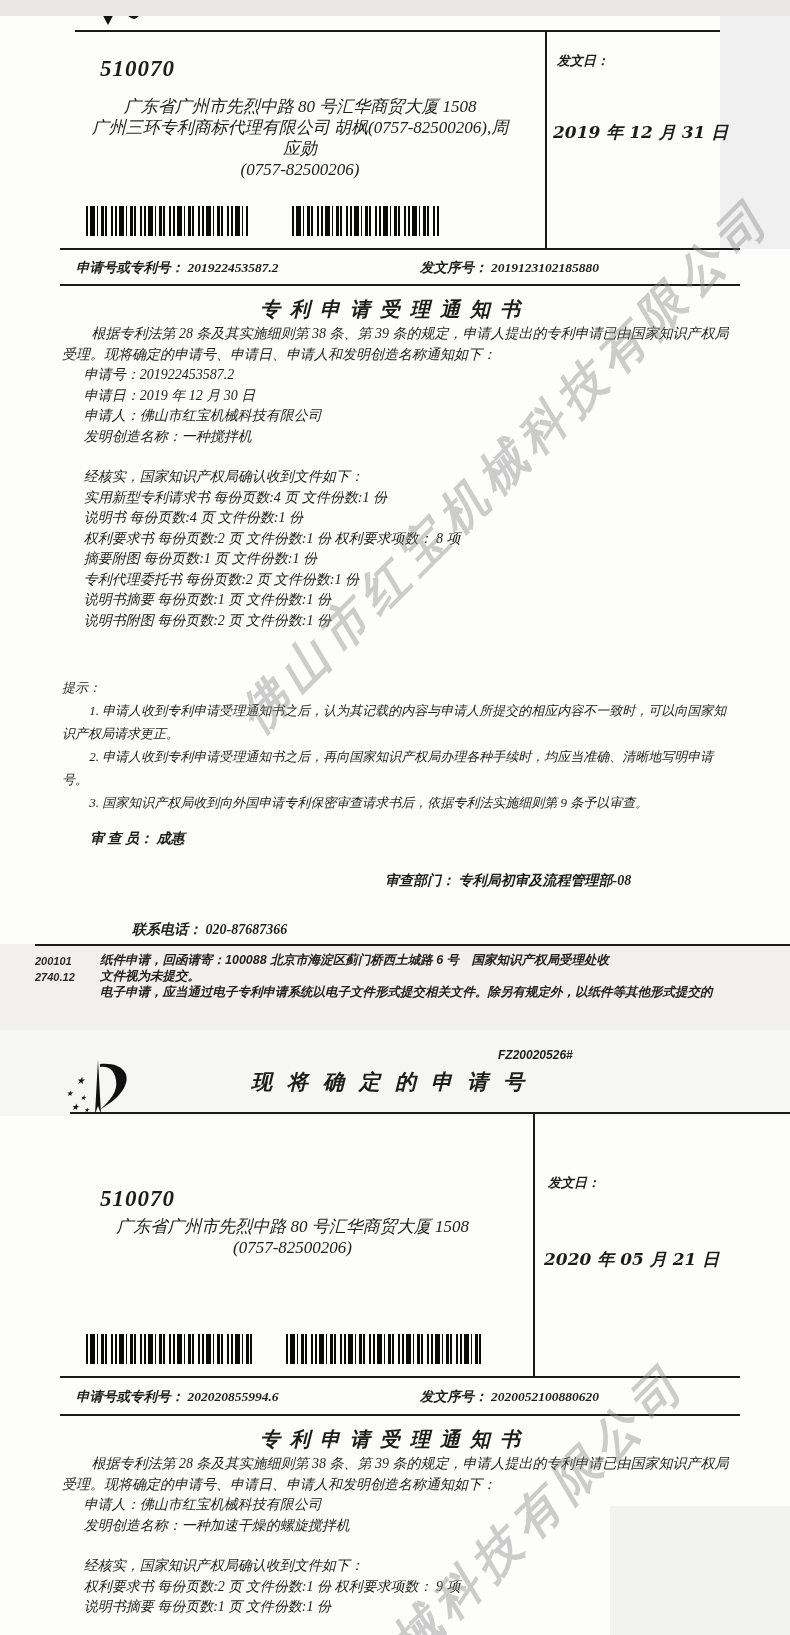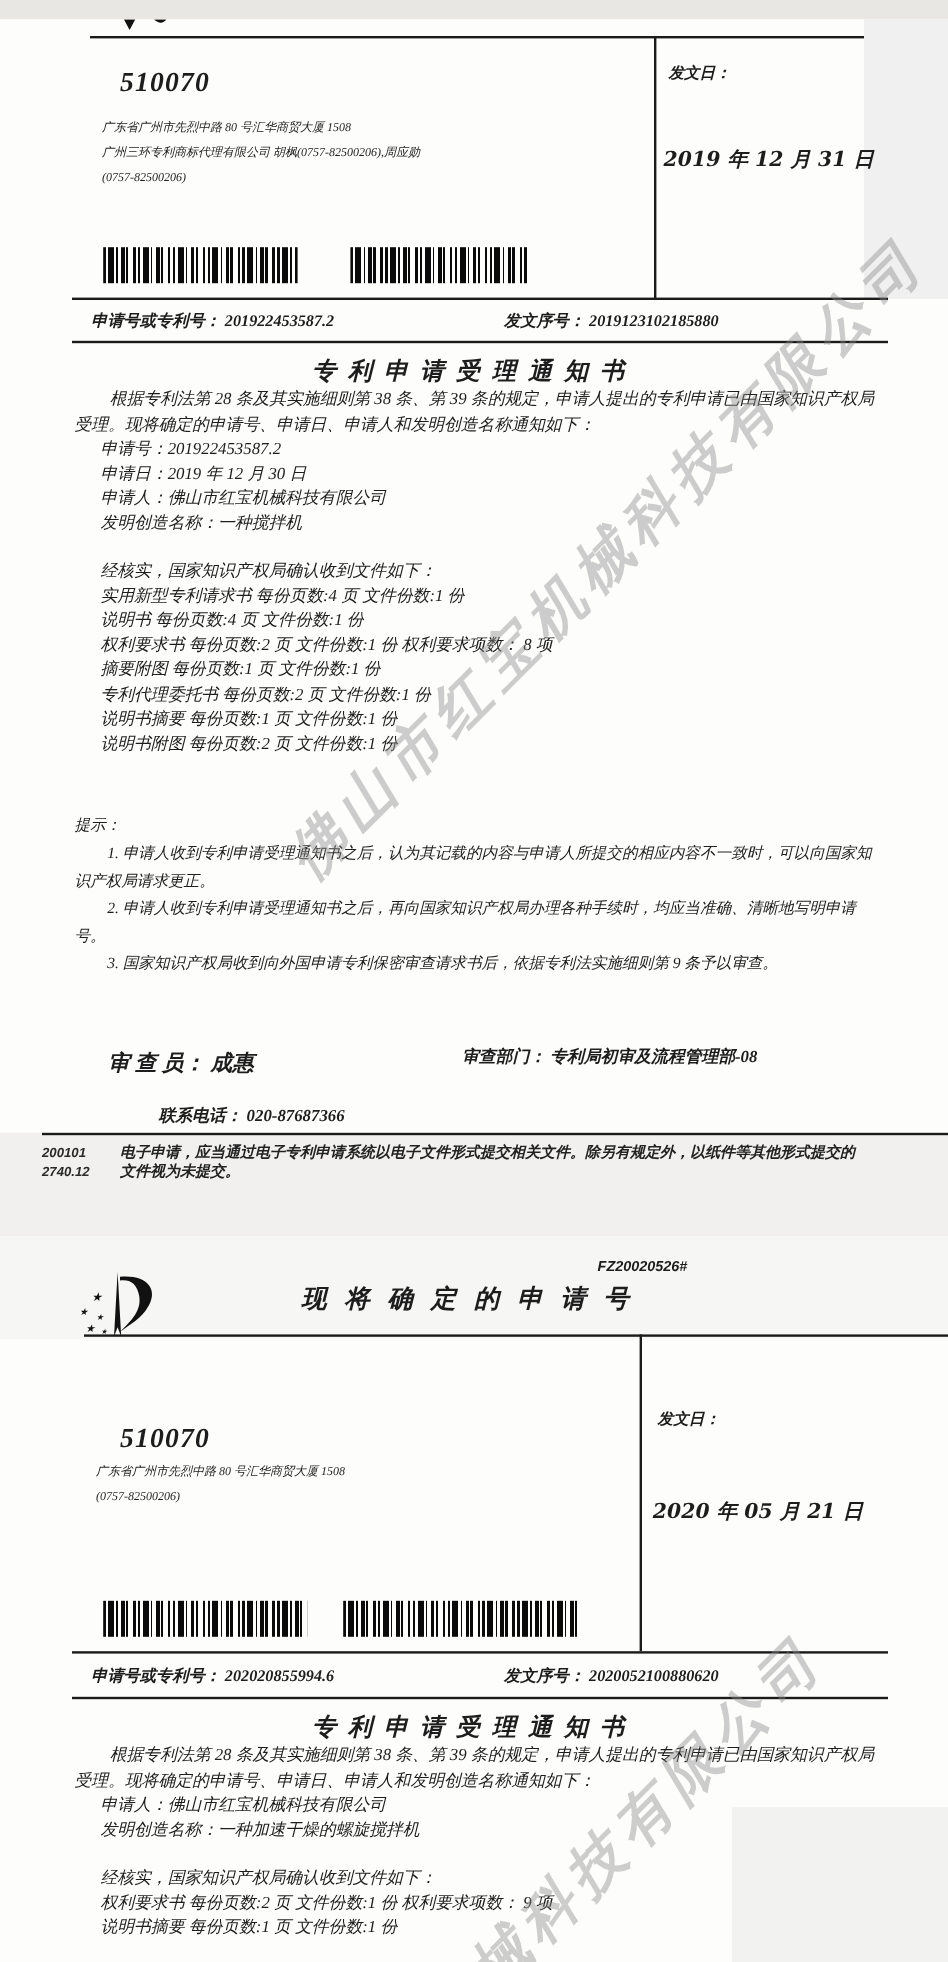--- a/index.html
+++ b/index.html
@@ -7,21 +7,21 @@
     position:relative;width:790px;height:1635px;margin:16px auto;
     background:#fdfdfc;overflow:hidden;
     font-family:"Liberation Serif","DejaVu Serif",serif;
     color:#1d1d1d;
     font-style:italic;
   }
   .abs{position:absolute;}
   .rule{position:absolute;border-top:2px solid #1b1b1b;height:0;}
   .vrule{position:absolute;border-left:2px solid #1b1b1b;width:0;}
   .postal{font-weight:bold;font-size:23px;letter-spacing:1px;}
-  .addr{font-size:10px;line-height:21px;font-weight:500;}
+  .addr{text-align:center;font-size:17px;line-height:21px;font-weight:500;}
   .dispatch-label{font-size:13px;font-weight:bold;}
   .dispatch-date{font-size:17px;font-weight:bold;font-family:"DejaVu Serif",serif;}
   .barcode{
     position:absolute;height:30px;
     background:repeating-linear-gradient(90deg,
       #0a0a0a 0 2px,#fdfdfc 2px 4px,
       #0a0a0a 4px 9px,#fdfdfc 9px 11px,
       #0a0a0a 11px 12px,#fdfdfc 12px 15px,
       #0a0a0a 15px 18px,#fdfdfc 18px 19px,
       #0a0a0a 19px 21px,#fdfdfc 21px 25px,
@@ -114,41 +114,42 @@
     <div class="fieldline">说明书附图 每份页数:2 页  文件份数:1 份</div>
   </div>
 
   <div class="tips" style="left:62px;top:660px;width:672px;">
     <div>提示：</div>
     <div class="tip">1. 申请人收到专利申请受理通知书之后，认为其记载的内容与申请人所提交的相应内容不一致时，可以向国家知识产权局请求更正。</div>
     <div class="tip">2. 申请人收到专利申请受理通知书之后，再向国家知识产权局办理各种手续时，均应当准确、清晰地写明申请号。</div>
     <div class="tip">3. 国家知识产权局收到向外国申请专利保密审查请求书后，依据专利法实施细则第 9 条予以审查。</div>
   </div>
 
-  <div class="abs kv" style="left:90px;top:858px;font-size:18px;font-weight:bold;">
+  <div class="abs kv" style="left:90px;top:814px;font-size:14px;font-weight:bold;">
     <span>审 查 员：</span>
     <span>成惠</span>
   </div>
   <div class="abs kv" style="left:385px;top:856px;font-size:14px;font-weight:bold;">
     <span>审查部门：</span>
     <span>专利局初审及流程管理部-08</span>
   </div>
   <div class="abs kv" style="left:90px;top:905px;font-size:14px;font-weight:bold;padding-left:42px;">
     <span>联系电话：</span>
     <span>020-87687366</span>
   </div>
   <div class="rule" style="left:35px;top:928px;width:755px;"></div>
 
   <div class="footer-codes" style="left:35px;top:937px;">
     <div>200101</div>
     <div>2740.12</div>
   </div>
   <div class="footer-text" style="left:100px;top:936px;width:665px;">
+    <div>纸件申请，回函请寄：100088  北京市海淀区蓟门桥西土城路 6 号　国家知识产权局受理处收</div>
+    <div>文件视为未提交。</div>
     <div>电子申请，应当通过电子专利申请系统以电子文件形式提交相关文件。除另有规定外，以纸件等其他形式提交的</div>
-    <div>文件视为未提交。</div>
   </div>
 
   <div class="watermark" style="left:141px;top:418px;">佛山市红宝机械科技有限公司</div>
 
   <div class="abs form-code" style="left:498px;top:1032px;">FZ20020526#</div>
 
   <div class="abs" style="left:56px;top:1038px;width:84px;height:62px;">
     <svg width="84" height="62" viewBox="0 0 84 62">
       <path d="M39,60 L42,6 L45,60 L42,52 Z" fill="#111"></path>
       <path d="M44,10 C66,8 76,20 68,34 C62,45 52,50 44,56 C54,46 62,38 60,26 C58,15 52,12 44,13 Z" fill="#111"></path>

